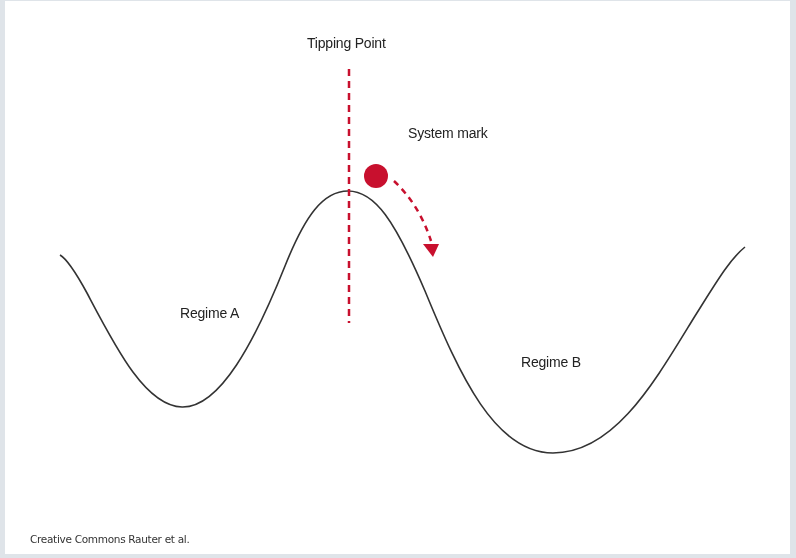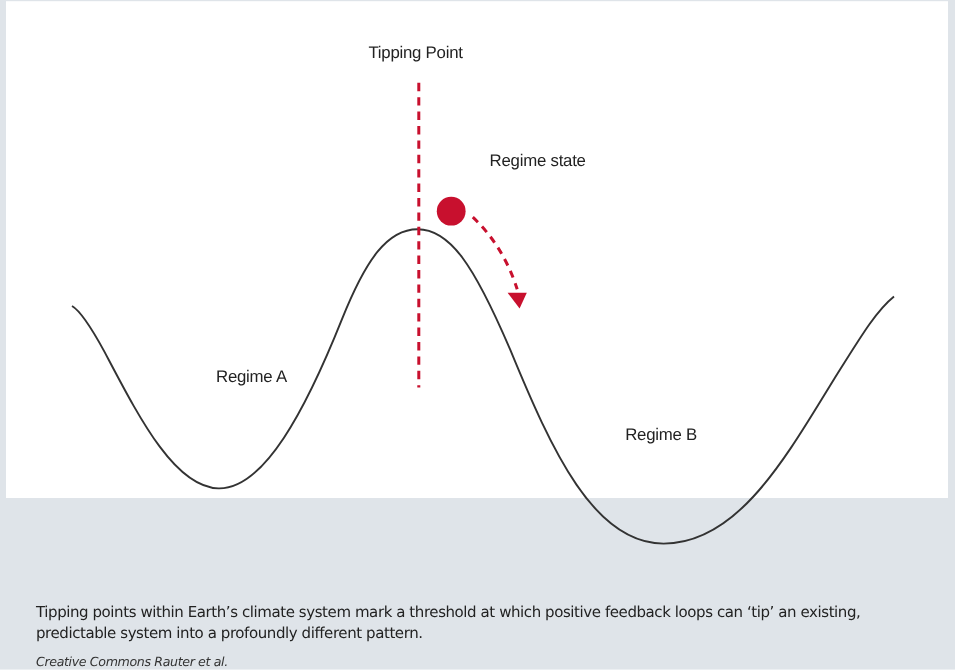--- a/index.html
+++ b/index.html
@@ -5,39 +5,39 @@
     html, body { margin: 0; padding: 0; }
     body {
       width: 796px; height: 558px;
       background: #dfe4e9;
       position: relative; overflow: hidden;
       font-family: "Liberation Sans", sans-serif;
     }
     .card {
       position: absolute;
       left: 5px; top: 1px;
-      width: 785px; height: 414px;
+      width: 785px; height: 553px;
       background: #ffffff;
     }
     .figure { position: absolute; left: 0; top: 0; width: 785px; height: 480px; }
     .figure svg { position: absolute; left: 0; top: 0; }
     .lbl {
       position: absolute; font-size: 14px; color: #222;
       white-space: nowrap; letter-spacing: -0.2px;
     }
     .caption {
       position: absolute; left: 25px; top: 500px; width: 740px;
       font-family: "DejaVu Sans", sans-serif;
       font-size: 12.5px; line-height: 18px; color: #222;
       letter-spacing: -0.35px;
     }
     .credit {
-      position: absolute; left: 25px; top: 545px;
+      position: absolute; left: 25px; top: 532px;
       font-family: "DejaVu Sans", sans-serif;
-      font-size: 10.5px; font-style: italic; color: #333; letter-spacing: -0.3px; text-align: right;
+      font-size: 10.5px; color: #333; letter-spacing: -0.3px; text-align: right;
     }
   </style>
 </head>
 <body>
 
 <div class="card">
   <div class="figure">
     <svg width="785" height="480" viewBox="0 0 785 480">
 
       <path d="M55,254 C62,258 70,270 82,292 C110,345 140,405 177,406
@@ -47,20 +47,19 @@
 
       <line x1="344" y1="68" x2="344" y2="322" stroke="#c8102e" stroke-width="2.5" stroke-dasharray="7,5"></line>
 
       <circle cx="371" cy="175" r="12" fill="#c8102e"></circle>
 
       <path d="M389,180 C405,195 418,215 426,240" fill="none" stroke="#c8102e" stroke-width="2.5" stroke-dasharray="6,5"></path>
       <polygon points="418,243 434,243 428,256" fill="#c8102e"></polygon>
     </svg>
 
     <div class="lbl" style="left:302px; top:34px;">Tipping Point</div>
-    <div class="lbl" style="left:403px; top:124px;">Regime state</div>
+    <div class="lbl" style="left:403px; top:124px;">System mark</div>
     <div class="lbl" style="left:147px; top:304px;margin-left:28px;">Regime A</div>
     <div class="lbl" style="left:516px; top:353px;text-align:center;">Regime B</div>
   </div>
 
-  <div class="caption">Tipping points within Earth’s climate system mark a threshold at which positive feedback loops can ‘tip’ an existing, predictable system into a profoundly different pattern.</div>
   <div class="credit">Creative Commons Rauter et al.</div>
 </div>
 
 </body></html>

